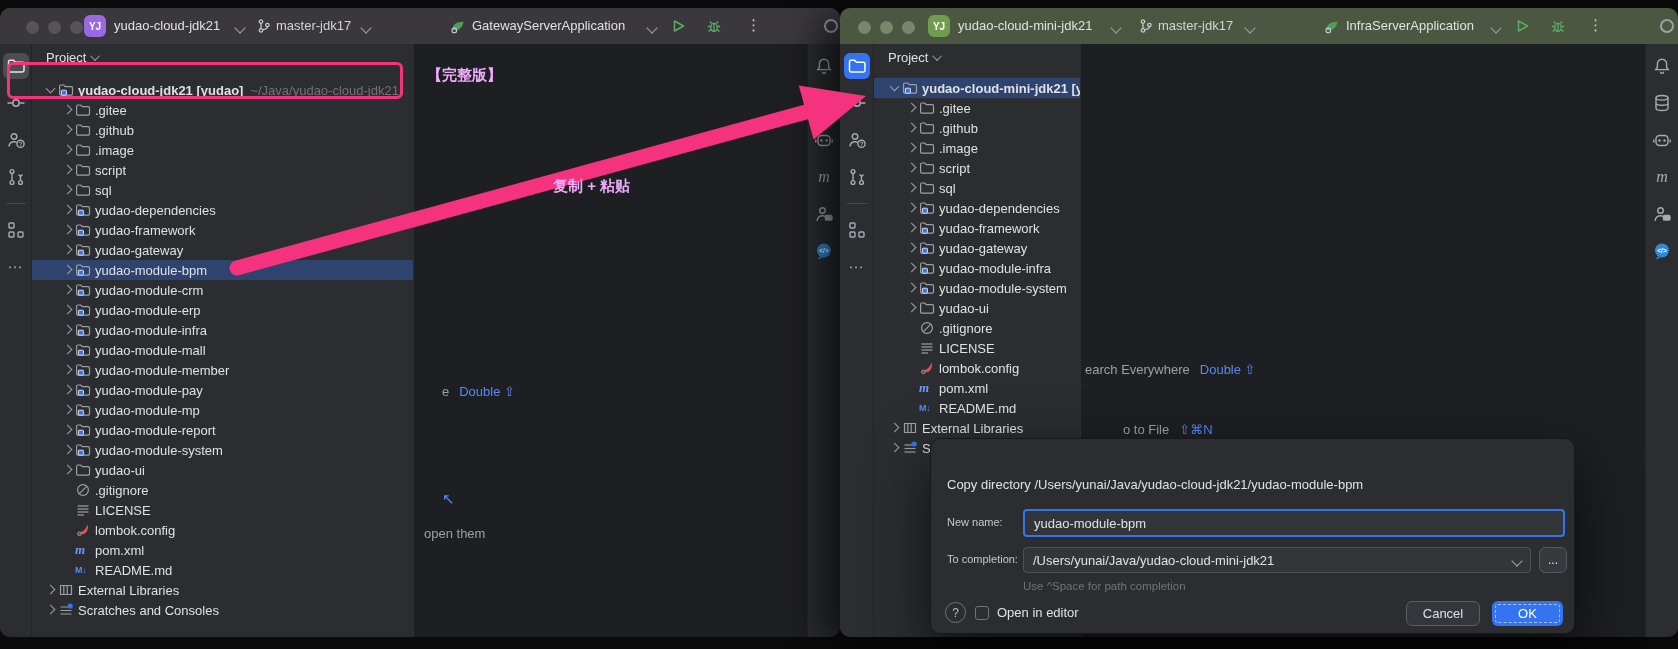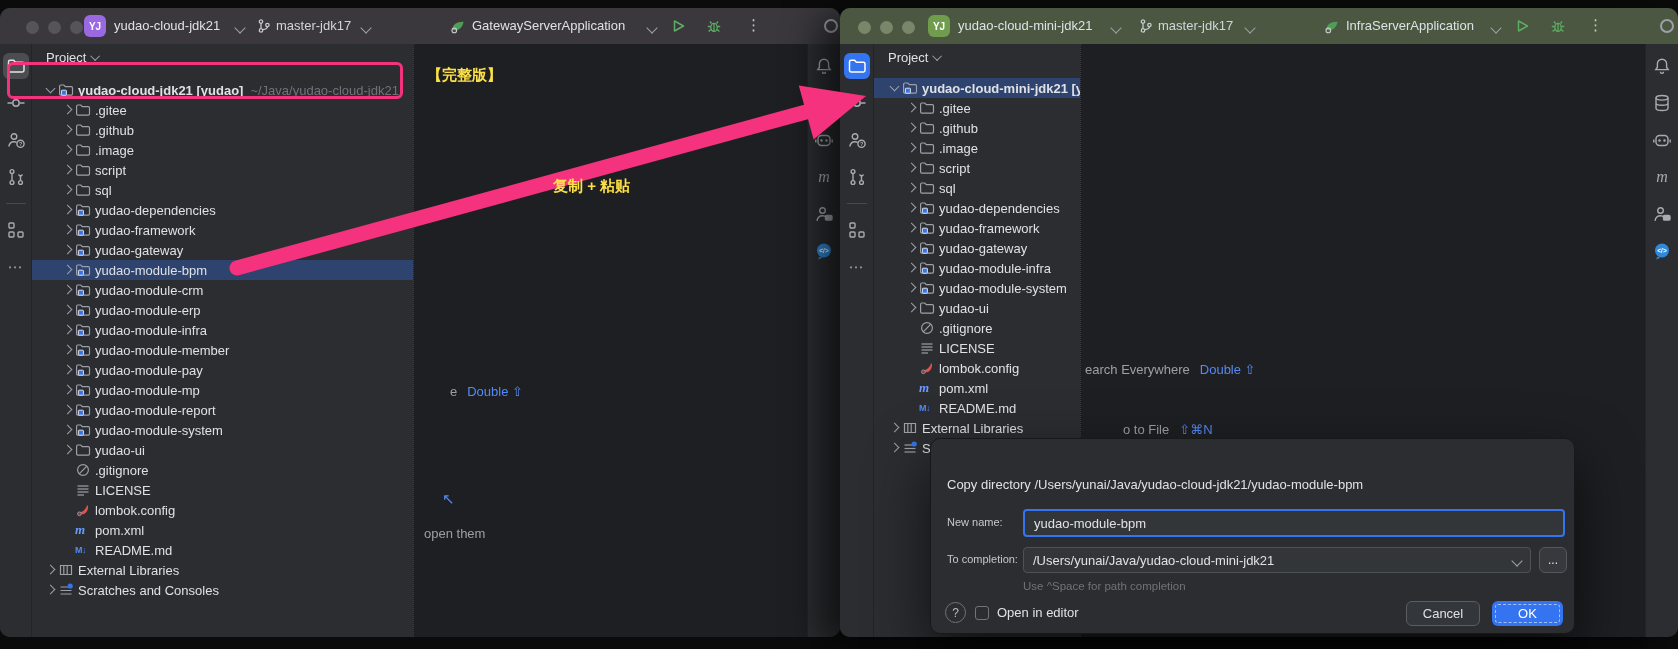--- a/index.html
+++ b/index.html
@@ -60,21 +60,21 @@
   .mini-md { font-weight:bold; color:#548af7; font-size:9px; letter-spacing:-.5px; }
 
   .editor { position:absolute; top:0; bottom:0; background:#1e1f22; border-left:1px dotted #3a3c40; }
   .hintfrag { position:absolute; font-size:13px; color:#9ca0a6; white-space:nowrap; }
   .hintkey { color:#548af7; margin-left:10px; }
   .hintblue { color:#548af7; }
 
   
   .anno-rect { position:absolute; left:7px; top:62px; width:396px; height:37px; border:3px solid #f5327e;
                border-radius:6px; z-index:30; }
-  .anno-label { position:absolute; color:#fde047; font-size:15px; font-weight:bold; z-index:30; white-space:nowrap; }
+  .anno-label { position:absolute; color:#f0abfc; font-size:15px; font-weight:bold; z-index:30; white-space:nowrap; }
   .anno-1 { left:427px; top:66px; }
   .anno-2 { left:553px; top:177px; }
   .arrow-svg { position:absolute; left:0; top:0; z-index:25; pointer-events:none; }
 
   
   .dialog { position:absolute; left:930px; top:438px; width:645px; height:196px; background:#2b2d30;
             border:1px solid #17181a; border-radius:10px; z-index:40; box-shadow:0 24px 60px rgba(0,0,0,.65); }
   .dlg-tb { position:relative; height:30px; }
   .dlg-lights { position:absolute; left:15px; top:9px; display:flex; gap:7px; }
   .dlg-title { position:absolute; left:0; right:0; top:8px; text-align:center; color:#dfe1e5;
@@ -337,20 +337,30 @@
               <span class="tlabel">yudao-module-infra</span>
             </div>
             <div class="trow" style="padding-left: 27px;">
               <span class="tchev closed"></span>
               <span class="ticon">
                 <svg viewBox="0 0 16 16" width="16" height="16">
                   <path d="M1.6 4.4c0-.8.5-1.4 1.2-1.4h3l1.5 1.7h6c.7 0 1.2.6 1.2 1.3v5.8c0 .8-.5 1.4-1.2 1.4H2.8c-.7 0-1.2-.6-1.2-1.4z" fill="none" stroke="currentColor" stroke-width="1.2"></path>
                   <rect x="3.4" y="8.2" width="5" height="5" rx=".6" fill="#3574f0" stroke="#dfe1e5" stroke-width="1"></rect>
                 </svg>
               </span>
+              <span class="tlabel">yudao-module-mall</span>
+            </div>
+            <div class="trow" style="padding-left: 27px;">
+              <span class="tchev closed"></span>
+              <span class="ticon">
+                <svg viewBox="0 0 16 16" width="16" height="16">
+                  <path d="M1.6 4.4c0-.8.5-1.4 1.2-1.4h3l1.5 1.7h6c.7 0 1.2.6 1.2 1.3v5.8c0 .8-.5 1.4-1.2 1.4H2.8c-.7 0-1.2-.6-1.2-1.4z" fill="none" stroke="currentColor" stroke-width="1.2"></path>
+                  <rect x="3.4" y="8.2" width="5" height="5" rx=".6" fill="#3574f0" stroke="#dfe1e5" stroke-width="1"></rect>
+                </svg>
+              </span>
               <span class="tlabel">yudao-module-member</span>
             </div>
             <div class="trow" style="padding-left: 27px;">
               <span class="tchev closed"></span>
               <span class="ticon">
                 <svg viewBox="0 0 16 16" width="16" height="16">
                   <path d="M1.6 4.4c0-.8.5-1.4 1.2-1.4h3l1.5 1.7h6c.7 0 1.2.6 1.2 1.3v5.8c0 .8-.5 1.4-1.2 1.4H2.8c-.7 0-1.2-.6-1.2-1.4z" fill="none" stroke="currentColor" stroke-width="1.2"></path>
                   <rect x="3.4" y="8.2" width="5" height="5" rx=".6" fill="#3574f0" stroke="#dfe1e5" stroke-width="1"></rect>
                 </svg>
               </span>
@@ -468,21 +478,21 @@
                     <line x1="2.5" y1="12" x2="13.5" y2="12"></line>
                   </g>
                   <circle cx="12.2" cy="4" r="2.6" fill="#3574f0"></circle>
                 </svg>
               </span>
               <span class="tlabel">Scratches and Consoles</span>
             </div>
           </div>
       </aside>
       <div class="editor" style="left:413px;right:33px">
-        <span class="hintfrag" style="left:36px;top:340px"><span>e</span><span class="hintkey">Double ⇧</span></span>
+        <span class="hintfrag" style="left:28px;top:340px"><span>e</span><span class="hintkey">Double ⇧</span></span>
         <span class="hintfrag hintblue" style="left:28px;top:446px;font-size:15px">↖</span>
         <span class="hintfrag" style="left:10px;top:482px">open them</span>
       </div>
       <nav class="stripe stripe-r" id="stripe-lr">
           <div class="toolbtn">
             <svg viewBox="0 0 20 20" width="20" height="20">
               <path d="M10 3.2a4.6 4.6 0 0 0-4.6 4.6v3.4L3.8 13.6h12.4l-1.6-2.4V7.8A4.6 4.6 0 0 0 10 3.2z" fill="none" stroke="currentColor" stroke-width="1.4"></path>
               <path d="M8.4 15.8a1.6 1.6 0 0 0 3.2 0" fill="none" stroke="currentColor" stroke-width="1.4"></path>
             </svg>
           </div>

